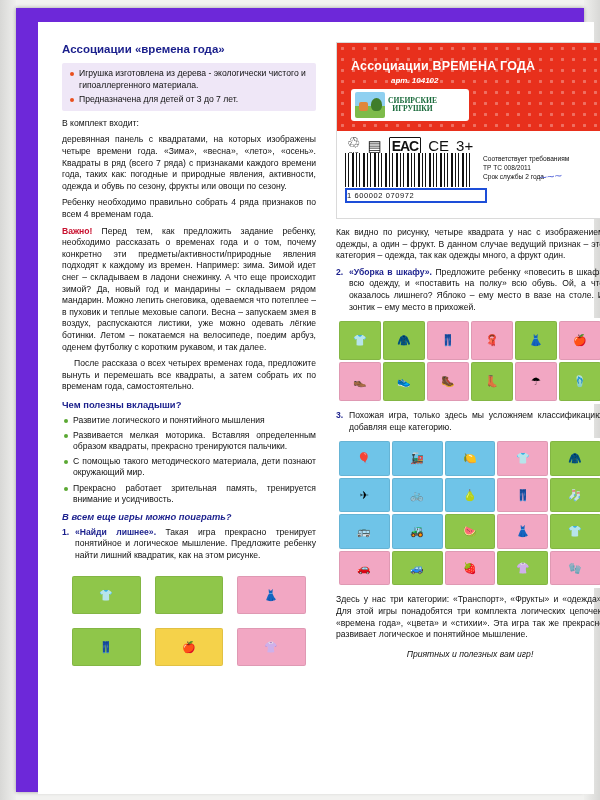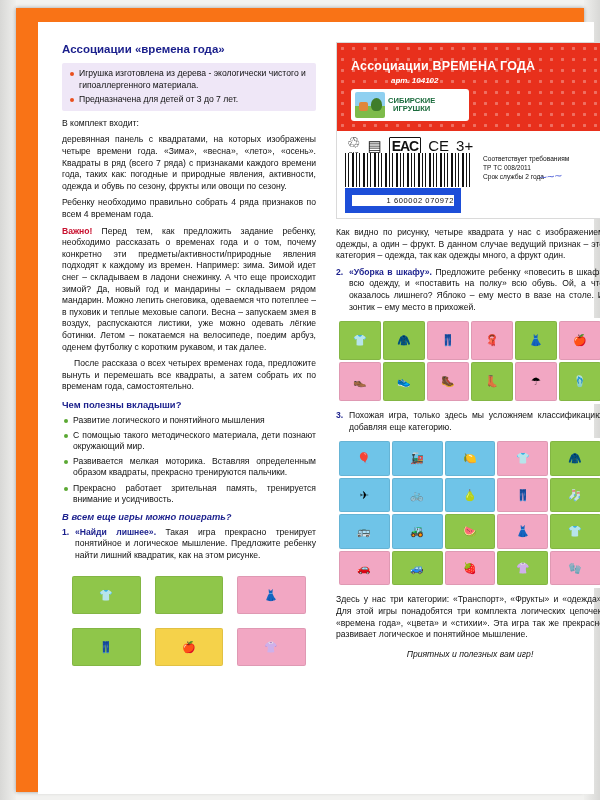--- a/index.html
+++ b/index.html
@@ -20,21 +20,21 @@
     background: #f2f2f0;
     overflow: hidden;
   }
   
   .paper {
     position: absolute;
     left: 16px;
     top: 8px;
     width: 568px;
     height: 784px;
-    background: #f97316;
+    background: #6d28d9;
     box-shadow: 0 0 4px rgba(0,0,0,0.35);
   }
   .inner {
     position: absolute;
     left: 22px;
     top: 14px;
     width: 556px;
     height: 772px;
     background: #ffffff;
   }
@@ -224,20 +224,21 @@
     right: 3px; top: 6px;
     width: 11px; height: 13px;
     background: #3f7d2a;
     border-radius: 50% 50% 40% 40%;
   }
   .brand-text {
     font-size: 7.6px;
     font-weight: bold;
     color: #1a6b3c;
     line-height: 1.1;
+    font-family: Liberation Serif, serif;
   }
   .brand-text .l2 { color: #1a6b3c; text-align: center; }
   .label-bottom {
     position: absolute;
     left: 0; top: 88px;
     width: 268px; height: 87px;
     background: #ffffff;
   }
   .icons-row {
     position: absolute;
@@ -273,27 +274,27 @@
     top: 110px;
     width: 128px;
     height: 34px;
     background:
       repeating-linear-gradient(90deg,#111 0 1px, #fff 1px 3px, #111 3px 4px, #fff 4px 7px, #111 7px 9px, #fff 9px 11px);
   }
   .barcode-num {
     position: absolute;
     left: 8px;
     top: 145px;
-    width: 116px;
+    width: 142px;
     font-size: 7.5px;
     letter-spacing: 0.6px;
     color: #111;
-    border: 7px solid #1d4ed8;
+    border: 2px solid #1d4ed8;
     padding: 1px 0;
-    text-align: right;
+    text-align: left;
     box-sizing: border-box;
   }
   .cert-text {
     position: absolute;
     left: 146px;
     top: 112px;
     width: 116px;
     font-size: 6.6px;
     line-height: 1.35;
     color: #111;
@@ -407,22 +408,22 @@
         <p class="body">деревянная панель с квадратами,  на которых изображены четыре времени года. «Зима», «весна», «лето», «осень». Квадраты в ряд (всего 7 ряда) с признаками каждого времени года, таких как: погодные и природные явления, активности, одежда и обувь по сезону, фрукты или овощи по сезону.</p>
         <p class="body">Ребенку необходимо правильно собрать 4 ряда признаков по всем 4 временам года.</p>
 
         <p class="body"><span class="kw-red">Важно!</span> <span>Перед тем, как предложить задание ребенку, необходимо рассказать о временах года и о том, почему конкретно эти предметы/активности/природные явления подходят к каждому из времен. Например: зима. Зимой идет снег – складываем в ладони снежинку. А что еще происходит зимой? Да, новый год и мандарины – складываем рядом мандарин. Можно лепить снеговика, одеваемся что потеплее – в пуховик и теплые меховые сапоги. Весна – запускаем змея в воздух, распускаются листики, уже можно одевать лёгкие ботинки. Летом – покатаемся на велосипеде, поедим арбуз, оденем футболку с коротким рукавом, и так далее.</span></p>
 
         <p class="body indent">После рассказа о всех четырех временах года, предложите вынуть и перемешать все квадраты, а затем собрать их по временам года, самостоятельно.</p>
 
         <h2 class="sub-head">Чем полезны вкладыши?</h2>
         <div class="green-bullets">
           <div class="gb">Развитие логического и понятийного мышления</div>
+          <div class="gb">Развивается мелкая моторика. Вставляя определенным образом квадраты, прекрасно тренируются пальчики.</div>
           <div class="gb">С помощью такого методического материала, дети познают окружающий мир.</div>
-          <div class="gb">Развивается мелкая моторика. Вставляя определенным образом квадраты, прекрасно тренируются пальчики.</div>
           <div class="gb">Прекрасно работает зрительная память, тренируется внимание и усидчивость.</div>
         </div>
 
         <h2 class="sub-head italic">В всем еще игры можно поиграть?</h2>
 
         <div class="numitem">
           <span class="num">1.</span><span class="q">«Найди лишнее».</span><span> Такая игра прекрасно тренирует понятийное и логическое мышление. Предложите ребенку найти лишний квадратик, как на этом рисунке.</span>
         </div>
 
         <div class="photo" id="photo-extra">

